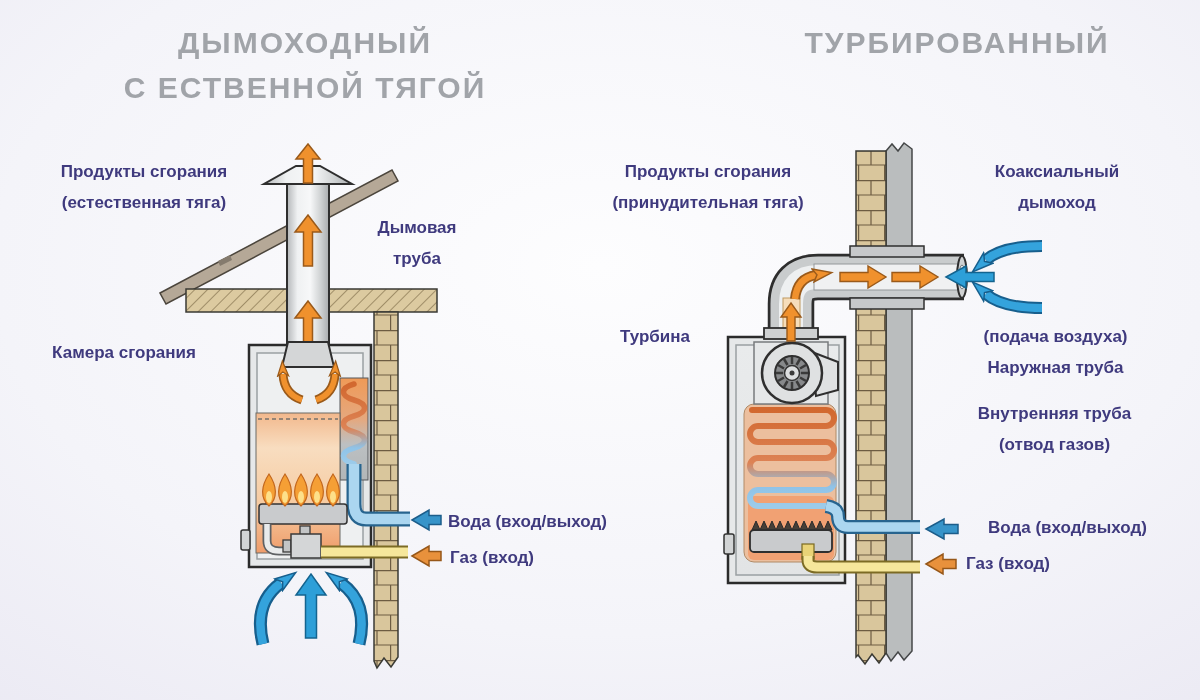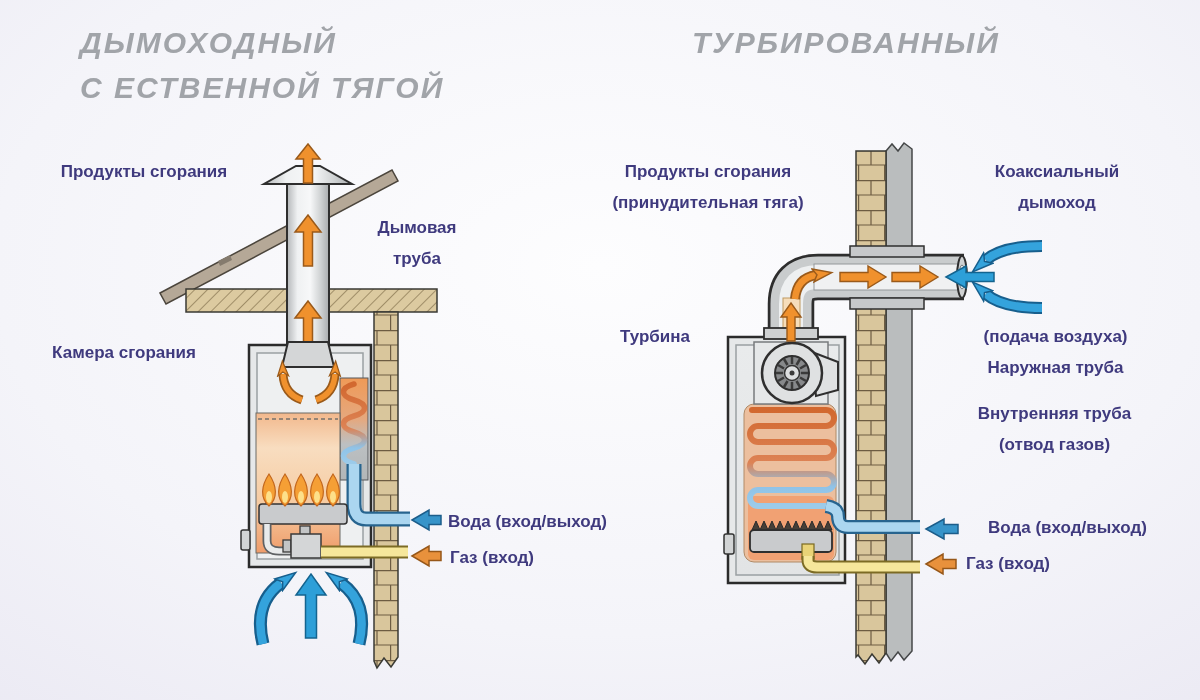--- a/index.html
+++ b/index.html
@@ -4,21 +4,21 @@
 <style>
   html,body{margin:0;padding:0;background:#e9e8f2;}
   .canvas{
     position:relative;width:1200px;height:700px;overflow:hidden;
     background:radial-gradient(120% 125% at 50% 38%, #fdfdfe 0%, #f4f4f9 42%, #e7e5f1 78%, #d9d6e9 100%);
     font-family:"Liberation Sans", sans-serif;
   }
   svg.art{position:absolute;left:0;top:0;}
   .title{
     position:absolute;font-weight:bold;font-size:30px;line-height:45px;
-    letter-spacing:2px;color:#a1a4a9;font-style:italic;
+    letter-spacing:2px;color:#a1a4a9;text-align:center;
   }
   .lbl{
     position:absolute;font-weight:bold;font-size:17px;line-height:31px;
     color:#3f3a7e;text-align:center;
   }
   .lbl.nw{white-space:nowrap;text-align:left;}
 </style>
 </head>
 <body>
 
@@ -276,20 +276,21 @@
   <div class="title" style="left:80px;top:20px;width:450px;">
     <div>ДЫМОХОДНЫЙ</div>
     <div>С ЕСТВЕННОЙ ТЯГОЙ</div>
   </div>
   <div class="title" style="left:692px;top:20px;width:530px;">
     <div>ТУРБИРОВАННЫЙ</div>
   </div>
 
   <div class="lbl" style="left:6px;top:156px;width:276px;">
     <div>Продукты сгорания</div>
+    <div>(естественная тяга)</div>
   </div>
   <div class="lbl" style="left:355px;top:212px;width:124px;">
     <div>Дымовая</div>
     <div>труба</div>
   </div>
   <div class="lbl" style="left:14px;top:337px;width:220px;">
     <div>Камера сгорания</div>
   </div>
   <div class="lbl nw" style="left:448px;top:506px;">Вода (вход/выход)</div>
   <div class="lbl nw" style="left:450px;top:542px;">Газ (вход)</div>

